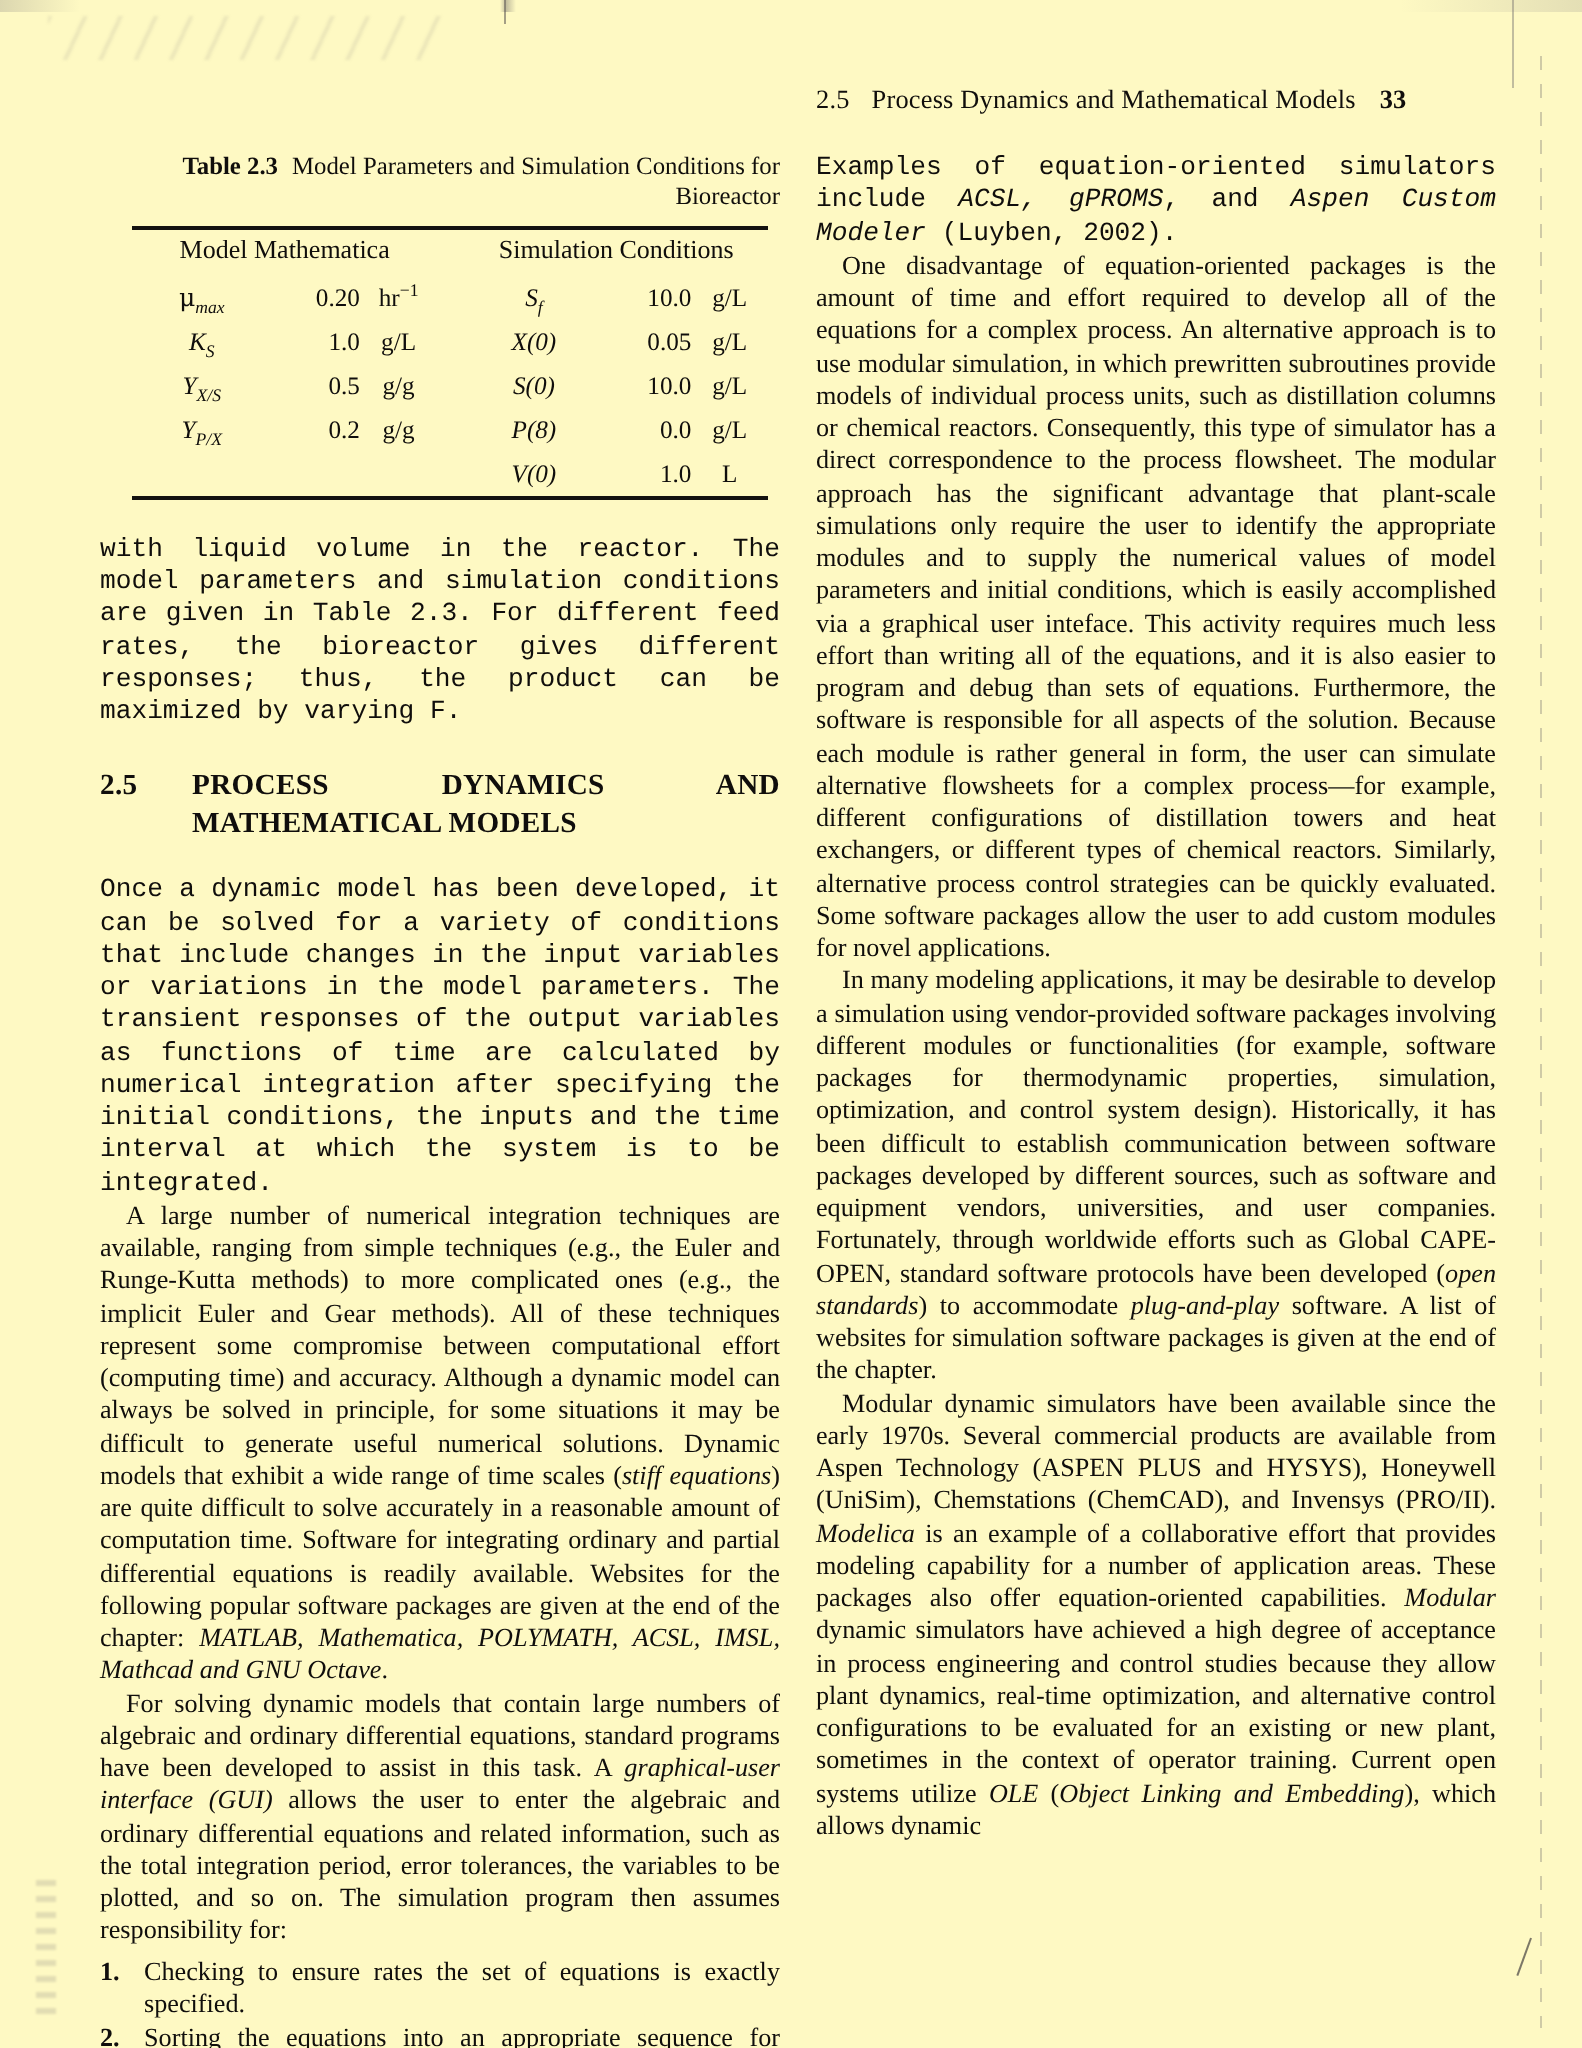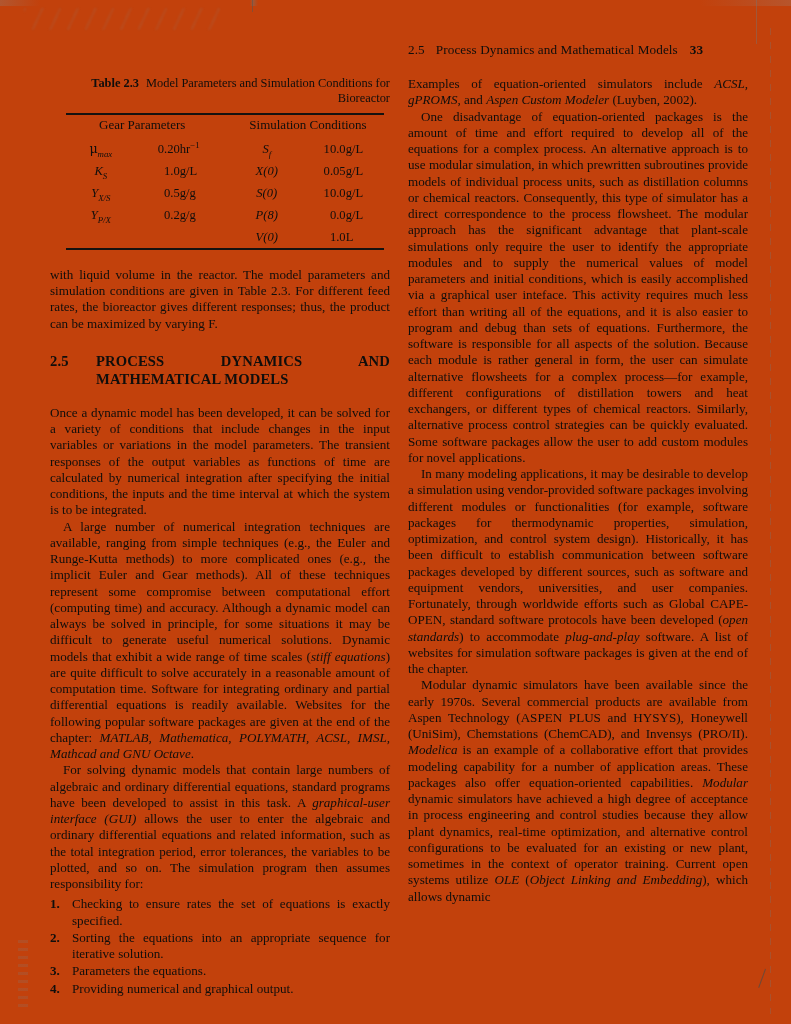--- a/index.html
+++ b/index.html
@@ -12,21 +12,21 @@
     height: 1024px;
     font-family: "Liberation Serif", serif;
     color: #100e0c;
     position: relative;
     overflow: hidden;
   }
 
   .page {
     position: absolute;
     inset: 0;
-    background: #c2410c;
+    background: #fef9c3;
   }
 
   
   .scan-edge-top {
     position: absolute;
     left: 0; top: 0;
     width: 791px; height: 6px;
     background: linear-gradient(90deg,
       rgba(140,135,130,0.30) 0px, rgba(255,255,255,0) 40px,
       rgba(255,255,255,0) 250px, rgba(120,115,110,0.45) 253px,
@@ -105,21 +105,21 @@
   }
   .col-left  { left: 50px;  top: 76px; }
   .col-right { left: 408px; top: 76px; }
 
   p {
     margin: 0;
     text-indent: 13px;
     hyphens: auto;
     -webkit-hyphens: auto;
   }
-  p.noindent { text-indent: 0; }
+  p.noindent { text-indent: 0; font-family: Liberation Mono, monospace; }
 
   
   .table-block { margin-bottom: 17px; }
   .table-caption {
     font-size: 12.4px;
     line-height: 15.4px;
     text-align: right;
     text-indent: 0;
     margin-bottom: 6px;
   }
@@ -147,21 +147,21 @@
   }
   .rule-bottom {
     width: 318px;
     margin-left: 16px;
     border-top: 2.1px solid #141210;
     margin-top: 1px;
   }
 
   td.sym  { text-align: center; width: 78px; font-style: italic; }
   td.val  { text-align: right;  width: 48px; padding-right: 7px; }
-  td.unit { text-align: left;   width: 42px; }
+  td.unit { text-align: center;   width: 42px; }
   td.gap  { width: 16px; }
   sub { font-size: 0.70em; font-style: italic; }
   sup { font-size: 0.70em; font-style: normal; }
   .mu { font-style: normal; font-family: "DejaVu Serif", serif; }
 
   
   .sec-head {
     display: flex;
     margin-top: 20px;
     margin-bottom: 16px;
@@ -218,21 +218,21 @@
   <div class="col col-left">
 
     <div class="table-block">
       <div class="table-caption">
         <span class="tlabel">Table 2.3</span><span>Model Parameters and Simulation Conditions for Bioreactor</span>
       </div>
 
       <table class="t23">
         <thead>
           <tr>
-            <th colspan="3">Gear Parameters</th>
+            <th colspan="3">Model Mathematica</th>
             <th></th>
             <th colspan="3">Simulation Conditions</th>
           </tr>
         </thead>
         <tbody>
           <tr>
             <td class="sym"><span class="mu">μ</span><sub>max</sub></td>
             <td class="val">0.20</td>
             <td class="unit">hr<sup>−1</sup></td>
             <td class="gap"></td>

